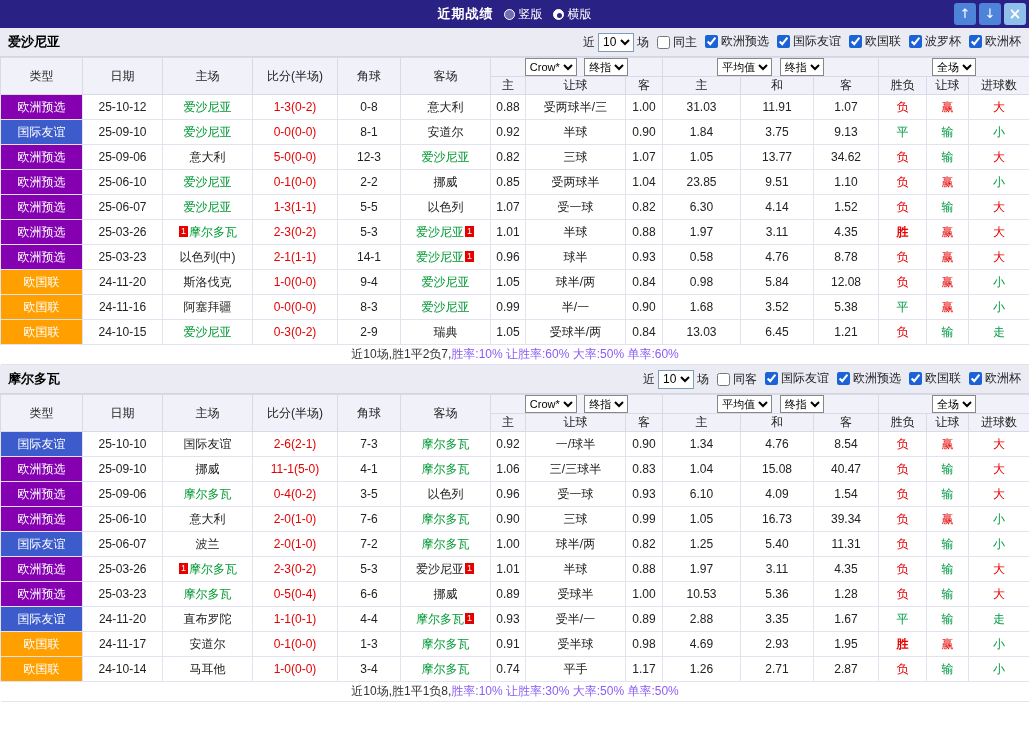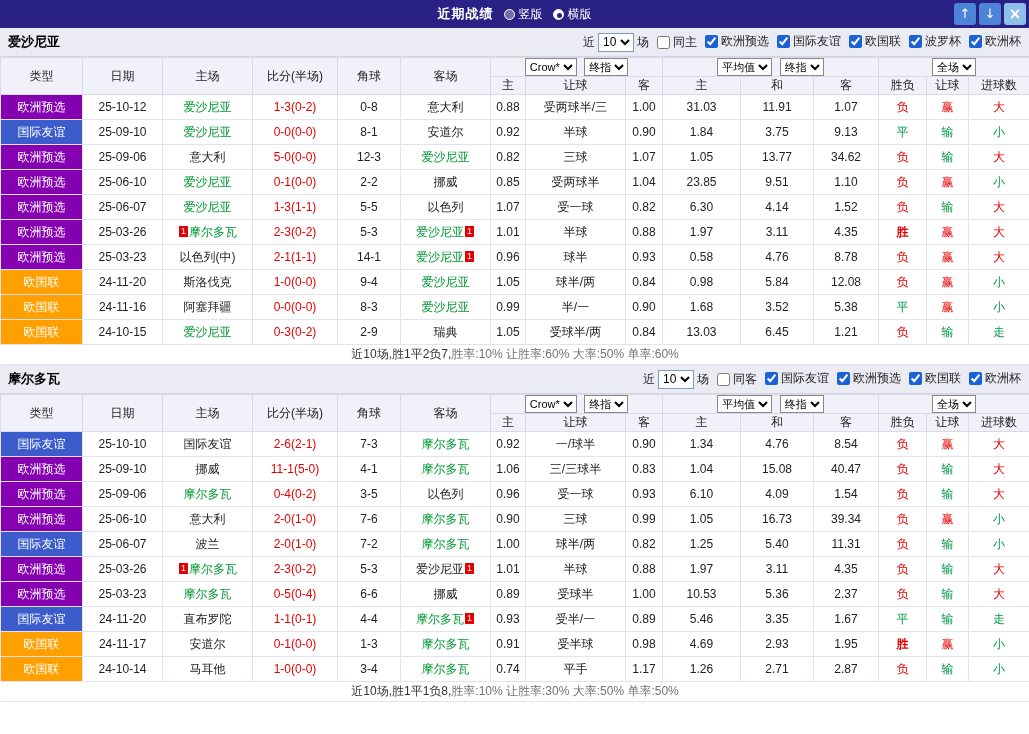--- a/index.html
+++ b/index.html
@@ -58,21 +58,21 @@
   .group-th select { height: 18px; font-size: 11px; border: 1px solid #888; background: #fff; margin: 0 2px; }
   .stats-table tbody td { height: 25px; background: #fff; }
   td.type { color: #fff; }
   .green { color: #009933; }
   td.score { color: #e60000; }
   .badge {
     display: inline-block; background: #e60000; color: #fff; font-size: 9px;
     line-height: 11px; min-width: 9px; padding: 0 1px; margin: 0 1px; vertical-align: 2px;
   }
   tfoot .summary td { height: 20px; border-left: none; border-right: none; color: #333; }
-  .sum-red { color: #737373; }
+  .sum-red { color: #8b5cf6; }
 </style>
 </head>
 <body>
 
 <header class="titlebar">
   <div class="tb-center">
     <span class="page-title">近期战绩</span>
     <label class="tb-radio">
       <span class="radio"></span>
       <span>竖版</span>
@@ -535,36 +535,36 @@
             <td>25-03-23</td>
             <td><span class="green">摩尔多瓦</span></td>
             <td class="score">0-5(0-4)</td>
             <td>6-6</td>
             <td><span>挪威</span></td>
             <td>0.89</td>
             <td>受球半</td>
             <td>1.00</td>
             <td>10.53</td>
             <td>5.36</td>
-            <td>2.37</td>
+            <td>1.28</td>
             <td style="color: rgb(230, 0, 0);">负</td>
             <td style="color: rgb(0, 153, 68);">输</td>
             <td style="color: rgb(230, 0, 0);">大</td>
           </tr>
           <tr>
             <td class="type" style="background: rgb(60, 92, 204);">国际友谊</td>
             <td>24-11-20</td>
             <td><span>直布罗陀</span></td>
             <td class="score">1-1(0-1)</td>
             <td>4-4</td>
             <td><span class="green">摩尔多瓦</span><span class="badge">1</span></td>
             <td>0.93</td>
             <td>受半/一</td>
             <td>0.89</td>
-            <td>5.46</td>
+            <td>2.88</td>
             <td>3.35</td>
             <td>1.67</td>
             <td style="color: rgb(0, 153, 68);">平</td>
             <td style="color: rgb(0, 153, 68);">输</td>
             <td style="color: rgb(0, 153, 68);">走</td>
           </tr>
           <tr>
             <td class="type" style="background: rgb(255, 160, 0);">欧国联</td>
             <td>24-11-17</td>
             <td><span>安道尔</span></td>

